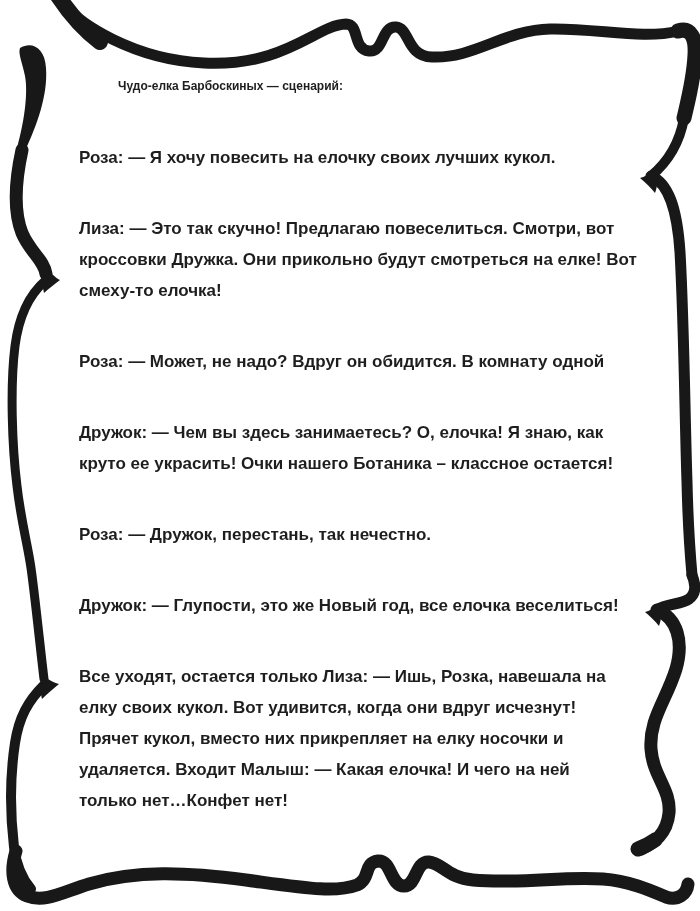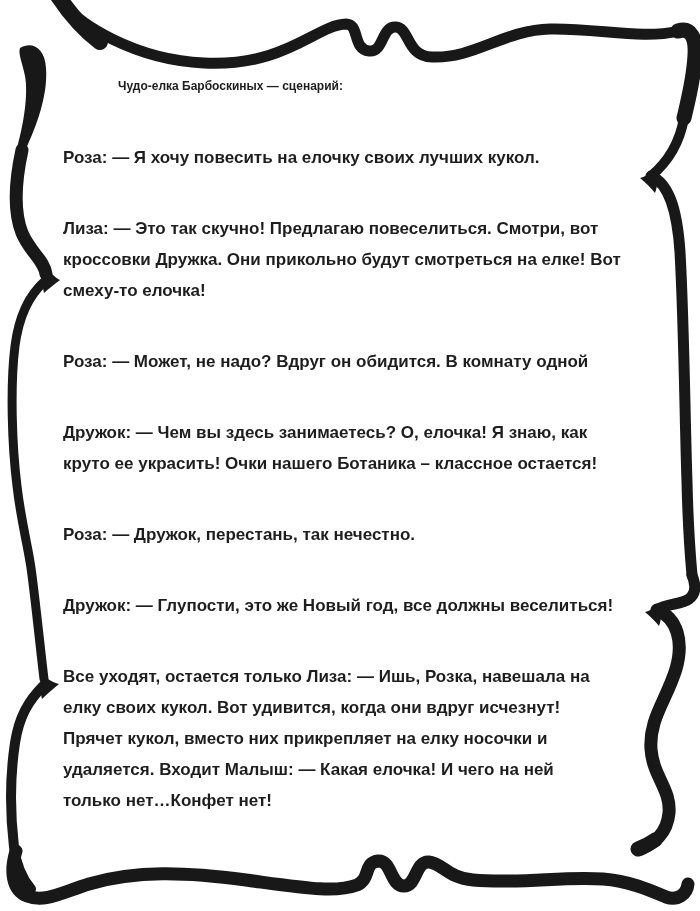--- a/index.html
+++ b/index.html
@@ -34,21 +34,21 @@
     line-height: 31px;
     white-space: pre-line;
   }
   .content h1 {
     font-size: 12px;
     font-weight: 700;
     line-height: 31px;
     margin: 0 0 9px 55px;
   }
   .content p {
-    margin: 0 0 9px 0;
+    margin: 0 0 9px 16px;
   }
 </style>
 </head>
 <body>
 
 <div class="page">
 
   <svg class="border-svg" viewBox="0 0 700 911" xmlns="http://www.w3.org/2000/svg">
     <g stroke="#181818" fill="none" stroke-linecap="round">
 
@@ -84,21 +84,21 @@
   <div class="content">
     <h1>Чудо-елка Барбоскиных — сценарий:</h1>
     <p>Роза: — Я хочу повесить на елочку своих лучших кукол.</p>
     <p>Лиза: — Это так скучно! Предлагаю повеселиться. Смотри, вот
 кроссовки Дружка. Они прикольно будут смотреться на елке! Вот
 смеху-то елочка!</p>
     <p>Роза: — Может, не надо? Вдруг он обидится. В комнату одной</p>
     <p>Дружок: — Чем вы здесь занимаетесь? О, елочка! Я знаю, как
 круто ее украсить! Очки нашего Ботаника – классное остается!</p>
     <p>Роза: — Дружок, перестань, так нечестно.</p>
-    <p>Дружок: — Глупости, это же Новый год, все должны веселиться!</p>
+    <p>Дружок: — Глупости, это же Новый год, все елочка веселиться!</p>
     <p>Все уходят, остается только Лиза: — Ишь, Розка, навешала на
 елку своих кукол. Вот удивится, когда они вдруг исчезнут!
 Прячет кукол, вместо них прикрепляет на елку носочки и
 удаляется. Входит Малыш: — Какая елочка! И чего на ней
 только нет…Конфет нет!</p>
     
     
     
   </div>
 

